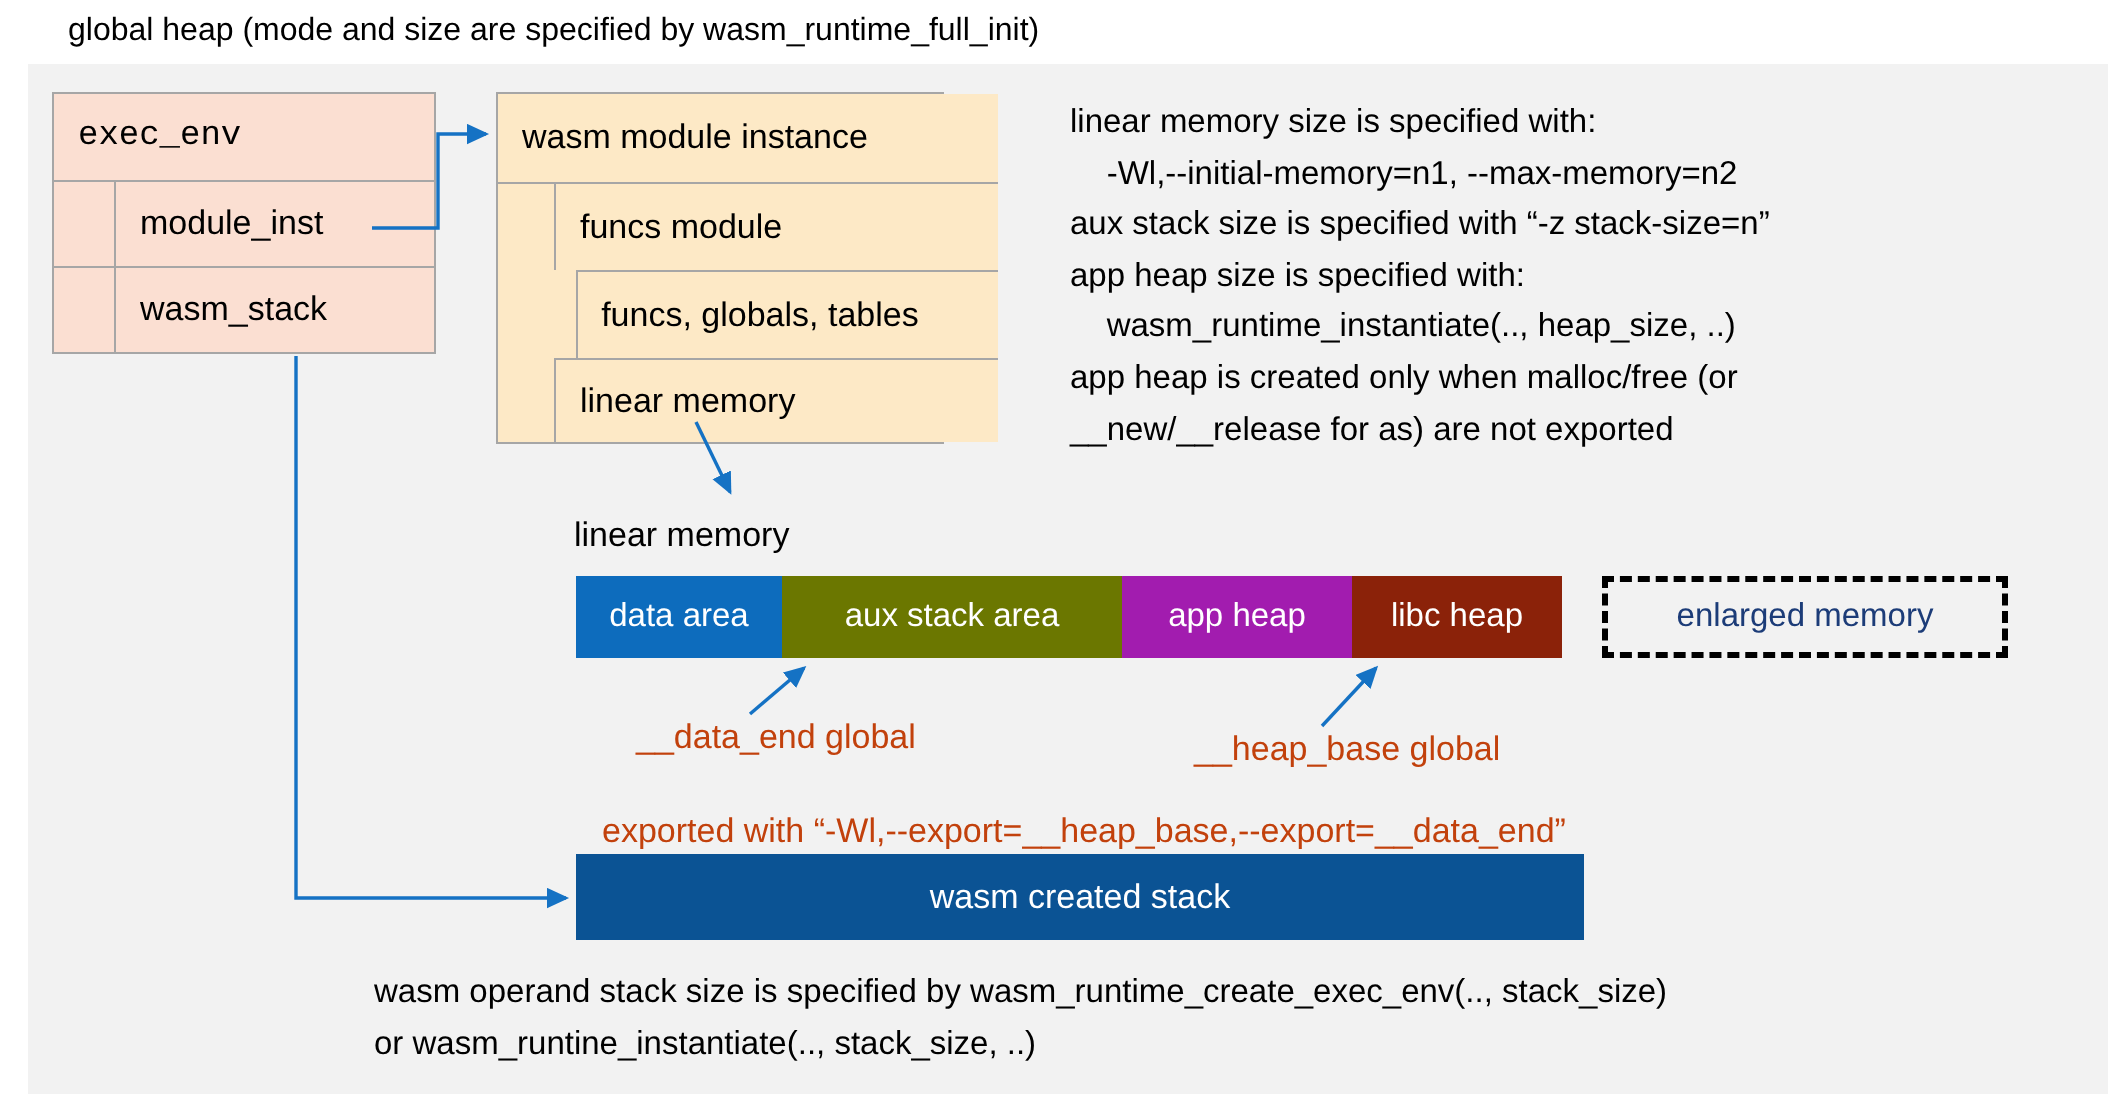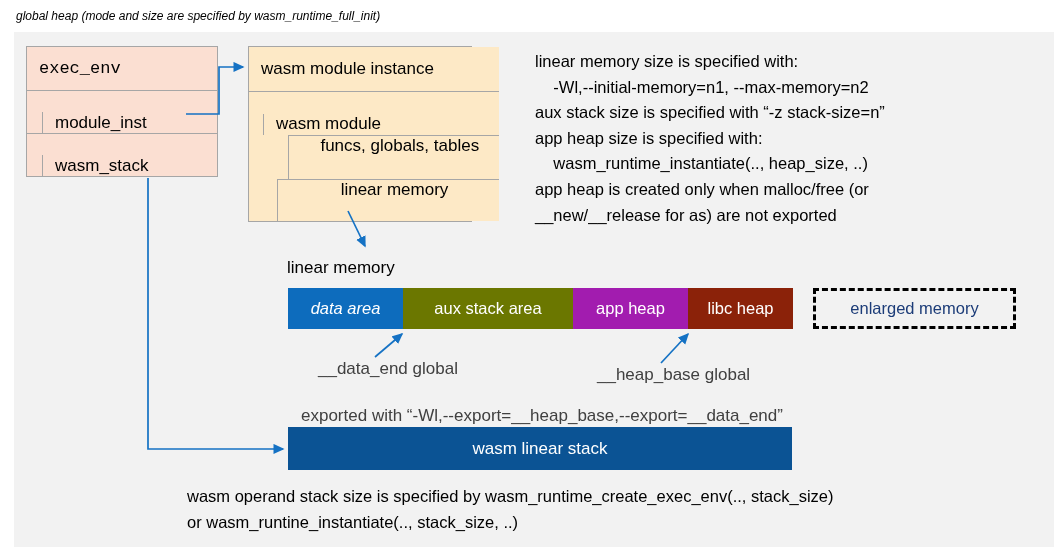--- a/index.html
+++ b/index.html
@@ -17,26 +17,25 @@
   #canvas {
     position: absolute;
     left: 0; top: 0;
     width: 1054px;
     height: 547px;
   }
   .abs { position: absolute; }
 
   
   #page-title {
-    left: 16px; top: 5px;
-    font-size: 12px;
+    left: 34px; top: 5px;
+    font-size: 16px;
     color: #000000;
     white-space: nowrap;
     line-height: 22px;
-    font-style: italic;
   }
 
   
   #panel {
     left: 14px; top: 32px;
     width: 1040px; height: 515px;
     background: #f2f2f2;
   }
 
   
@@ -48,21 +47,21 @@
     box-sizing: border-box;
     display: flex;
     align-items: center;
     font-size: 17px;
     color: #000000;
     padding-left: 12px;
     white-space: nowrap;
   }
   .pink { background: #fbdfd2; }
   .cream { background: #fde9c6; }
-  .sep-top { border-top: 1px solid #a6a6a6; flex-direction: column; }
+  .sep-top { border-top: 1px solid #a6a6a6; }
   .sep-left { border-left: 1px solid #a6a6a6; }
 
   
   #notes {
     left: 535px; top: 49px;
     font-size: 16.5px;
     line-height: 25.6px;
     color: #000000;
     white-space: pre;
   }
@@ -98,21 +97,21 @@
   .seg-enlarged {
     background: #f2f2f2;
     color: #1c3c78;
     border: 3px dashed #000000;
     margin-left: 20px;
   }
 
   
   .anno {
     font-size: 17px;
-    color: #404040;
+    color: #c2410c;
     white-space: nowrap;
   }
   #anno-dataend  { left: 318px; top: 359px; }
   #anno-heapbase { left: 597px; top: 365px; }
   #anno-exported { left: 301px; top: 406px; }
 
   
   #opstack {
     left: 288px; top: 427px;
     width: 504px; height: 43px;
@@ -159,21 +158,21 @@
     <div class="cell pink sep-top" style="width:190px; height:43px; padding-left:0;">
       <div style="width:30px; height:100%;"></div>
       <div class="cell pink sep-left" style="width:160px; height:100%;">wasm_stack</div>
     </div>
   </div>
 
   <div class="abs struct-box" id="module-instance-box" style="left:248px; top:46px; width:224px; height:176px;">
     <div class="cell cream" style="width:250px; height:44px;">wasm module instance</div>
     <div class="cell cream sep-top" style="width:250px; height:44px; padding-left:0;">
       <div style="width:28px; height:100%;"></div>
-      <div class="cell cream sep-left" style="width:222px; height:100%;">wasm module</div>
+      <div class="cell cream sep-left" style="width:222px; height:100%;">funcs module</div>
     </div>
     <div class="cell cream" style="width:250px; height:44px; padding-left:12px;">
       <div style="width:28px; height:100%;"></div>
       <div class="cell cream sep-left sep-top" style="width:222px; height:100%;">funcs, globals, tables</div>
     </div>
     <div class="cell cream" style="width:250px; height:42px; padding-left:0;">
       <div style="width:28px; height:100%;"></div>
       <div class="cell cream sep-left sep-top" style="width:222px; height:100%;">linear memory</div>
     </div>
   </div>
@@ -182,32 +181,32 @@
     -Wl,--initial-memory=n1, --max-memory=n2
 aux stack size is specified with “-z stack-size=n”
 app heap size is specified with:
     wasm_runtime_instantiate(.., heap_size, ..)
 app heap is created only when malloc/free (or
 __new/__release for as) are not exported</div>
 
   <div class="abs" id="linmem-label">linear memory</div>
 
   <div class="abs" id="membar">
-    <div class="seg seg-data" style="width:115px;font-style:italic;">data area</div>
+    <div class="seg seg-data" style="width:103px;">data area</div>
     <div class="seg seg-aux" style="width:170px;">aux stack area</div>
     <div class="seg seg-appheap" style="width:115px;">app heap</div>
     <div class="seg seg-libcheap" style="width:105px;">libc heap</div>
     <div class="seg seg-enlarged" style="width:203px;">enlarged memory</div>
   </div>
 
   <div class="abs anno" id="anno-dataend">__data_end global</div>
   <div class="abs anno" id="anno-heapbase">__heap_base global</div>
   <div class="abs anno" id="anno-exported">exported with “-Wl,--export=__heap_base,--export=__data_end”</div>
 
-  <div class="abs" id="opstack">wasm linear stack</div>
+  <div class="abs" id="opstack">wasm created stack</div>
 
   <div class="abs" id="bottom-note">wasm operand stack size is specified by wasm_runtime_create_exec_env(.., stack_size)
 or wasm_runtine_instantiate(.., stack_size, ..)</div>
 
   <svg class="abs" id="wires" viewBox="0 0 1054 547">
     <defs>
       <marker id="ah" markerWidth="7" markerHeight="7" refX="5.6" refY="3" orient="auto" markerUnits="strokeWidth">
         <path d="M0,0 L6.5,3 L0,6 Z" fill="#1572c4"></path>
       </marker>
     </defs>

